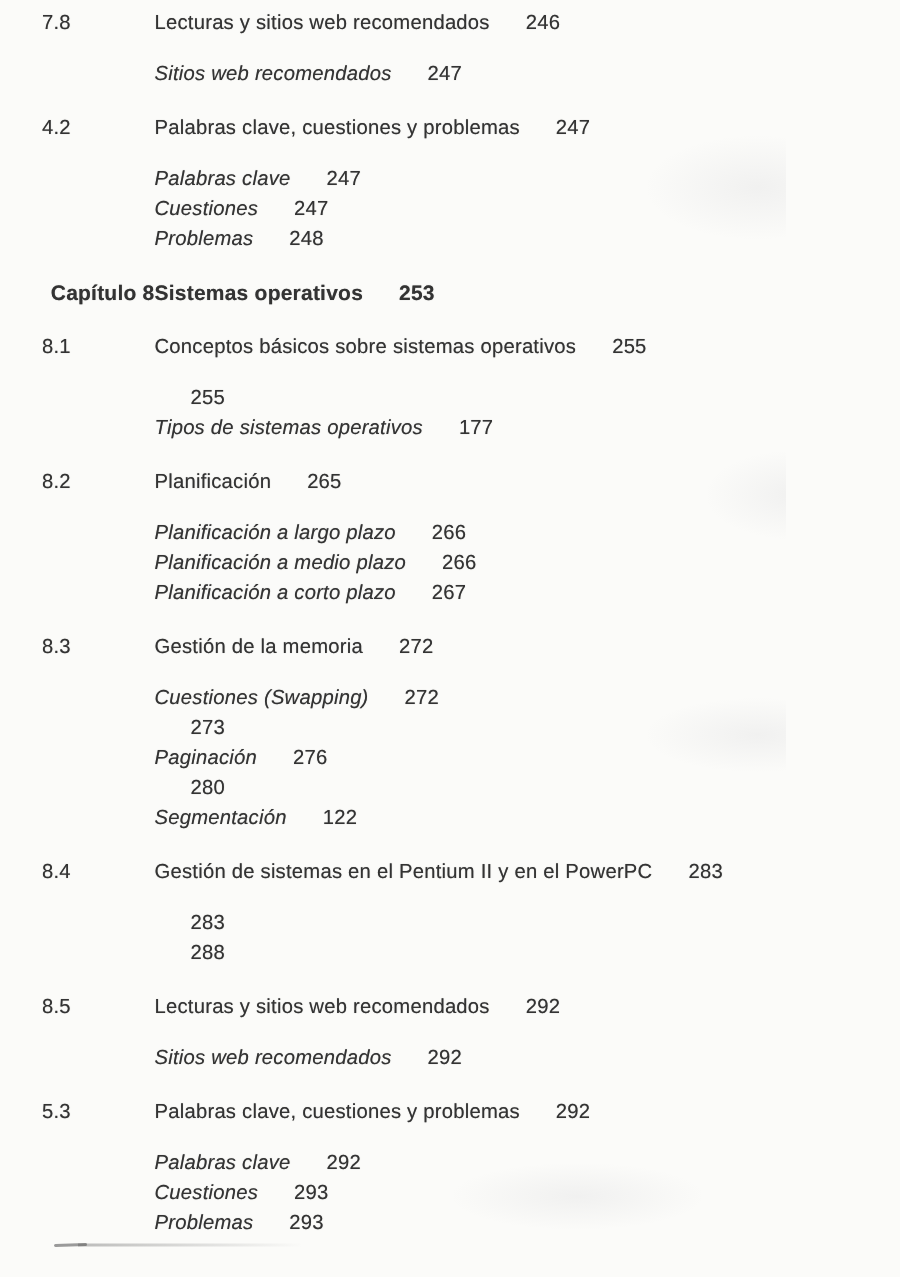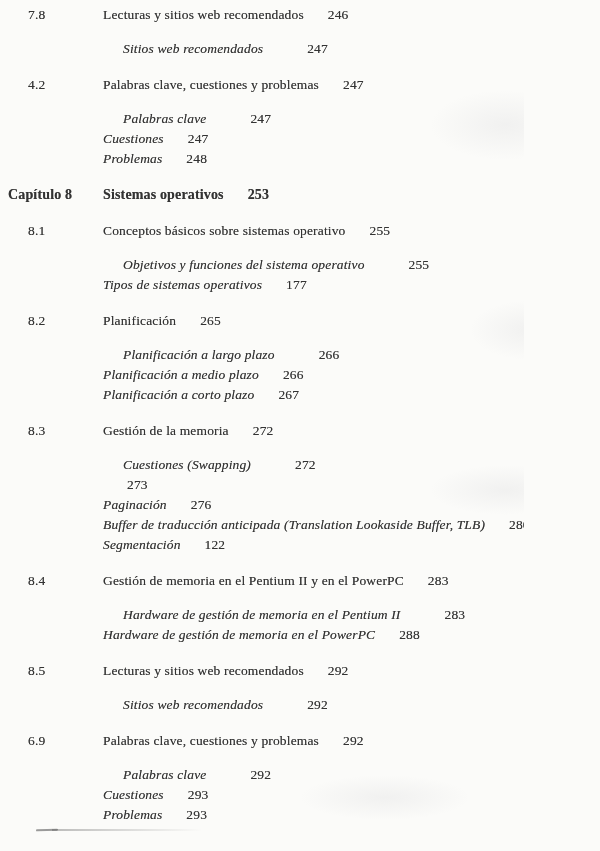--- a/index.html
+++ b/index.html
@@ -7,45 +7,45 @@
     --ink: #333333;
   }
   * { margin: 0; padding: 0; box-sizing: border-box; }
   html, body { background: var(--paper); }
   .page {
     position: relative;
     width: 524px;
     height: 851px;
     background: var(--paper);
     overflow: hidden;
-    font-family: Liberation Serif, serif;
+    font-family: Liberation Sans, sans-serif;
     color: var(--ink);
   }
   .toc { padding-top: 5px; }
   .row {
     display: flex;
     align-items: baseline;
     height: 20px;
     line-height: 20px;
     font-size: 13.5px;
     letter-spacing: 0.15px;
     text-shadow: 0 0 0.5px rgba(45,45,45,0.55);
     white-space: nowrap;
   }
   .row .num {
     flex: none;
     width: 103px;
     padding-left: 28px;
   }
-  .row.chapter { font-weight: bold; font-size: 14px; }
+  .row.chapter { font-weight: bold; font-size: 14px; text-align: right; }
   .row.chapter .num { padding-left: 8px; }
   .row.sub .title { font-style: italic; }
   .pageno { margin-left: 24px; }
   .block-start { margin-top: 16px; }
-  .group-start { margin-top: 14px; gap: 20px; }
+  .group-start { margin-top: 14px; }
 
   
   .artifact { position: absolute; pointer-events: none; }
   .dash {
     left: 36px; top: 829px; width: 22px; height: 2px;
     background: #5a5a5a; opacity: 0.6;
     border-radius: 1px;
     transform: rotate(-2deg);
   }
   .streak {
@@ -96,26 +96,25 @@
         <span class="title">Problemas</span>
         <span class="pageno">248</span>
       </div>
       <div class="row chapter block-start">
         <span class="num">Capítulo 8</span>
         <span class="title">Sistemas operativos</span>
         <span class="pageno">253</span>
       </div>
       <div class="row section block-start">
         <span class="num">8.1</span>
-        <span class="title">Conceptos básicos sobre sistemas operativo</span>
+        <span class="title">Conceptos básicos sobre sistemas operativos</span>
         <span class="pageno">255</span>
       </div>
       <div class="row sub group-start">
         <span class="num"></span>
-        <span class="title">Objetivos y funciones del sistema operativo</span>
         <span class="pageno">255</span>
       </div>
       <div class="row sub">
         <span class="num"></span>
         <span class="title">Tipos de sistemas operativos</span>
         <span class="pageno">177</span>
       </div>
       <div class="row section block-start">
         <span class="num">8.2</span>
         <span class="title">Planificación</span>
@@ -150,55 +149,52 @@
         <span class="num"></span>
         <span class="pageno">273</span>
       </div>
       <div class="row sub">
         <span class="num"></span>
         <span class="title">Paginación</span>
         <span class="pageno">276</span>
       </div>
       <div class="row sub">
         <span class="num"></span>
-        <span class="title">Buffer de traducción anticipada (Translation Lookaside Buffer, TLB)</span>
         <span class="pageno">280</span>
       </div>
       <div class="row sub">
         <span class="num"></span>
         <span class="title">Segmentación</span>
         <span class="pageno">122</span>
       </div>
       <div class="row section block-start">
         <span class="num">8.4</span>
-        <span class="title">Gestión de memoria en el Pentium II y en el PowerPC</span>
+        <span class="title">Gestión de sistemas en el Pentium II y en el PowerPC</span>
         <span class="pageno">283</span>
       </div>
       <div class="row sub group-start">
         <span class="num"></span>
-        <span class="title">Hardware de gestión de memoria en el Pentium II</span>
         <span class="pageno">283</span>
       </div>
       <div class="row sub">
         <span class="num"></span>
-        <span class="title">Hardware de gestión de memoria en el PowerPC</span>
         <span class="pageno">288</span>
       </div>
       <div class="row section block-start">
         <span class="num">8.5</span>
         <span class="title">Lecturas y sitios web recomendados</span>
         <span class="pageno">292</span>
       </div>
       <div class="row sub group-start">
         <span class="num"></span>
         <span class="title">Sitios web recomendados</span>
         <span class="pageno">292</span>
       </div>
       <div class="row section block-start">
-        <span class="num">6.9</span>
+        <span class="num">5.3</span>
         <span class="title">Palabras clave, cuestiones y problemas</span>
         <span class="pageno">292</span>
       </div>
       <div class="row sub group-start">
         <span class="num"></span>
         <span class="title">Palabras clave</span>
         <span class="pageno">292</span>
       </div>
       <div class="row sub">
         <span class="num"></span>

